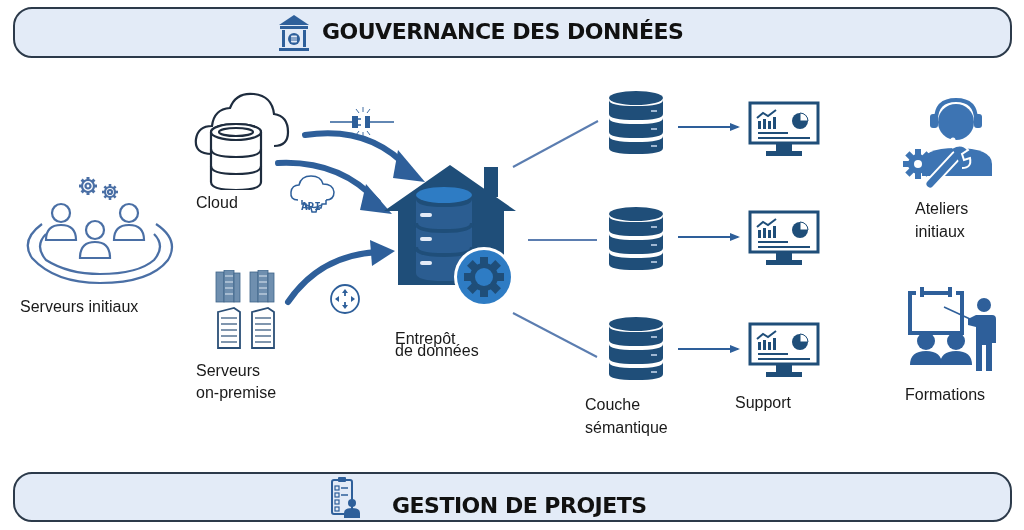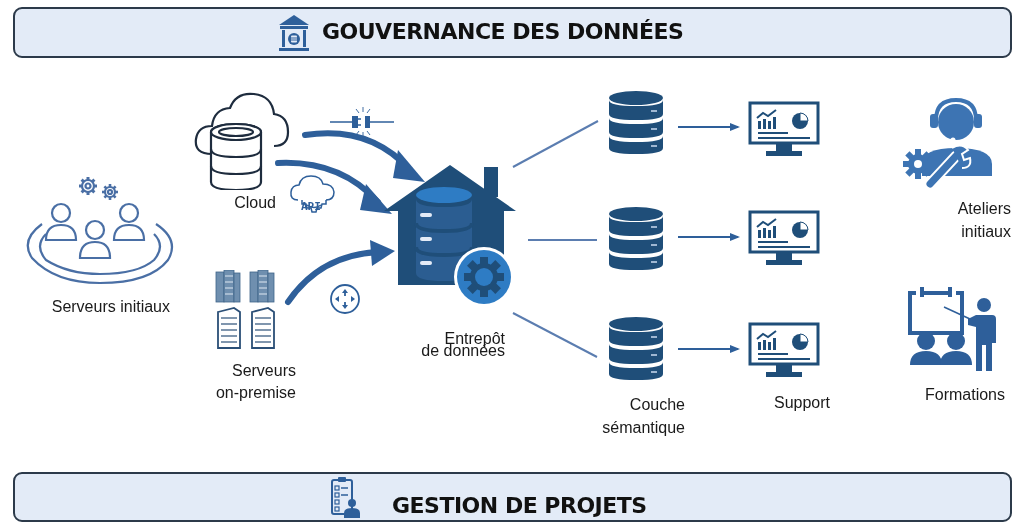--- a/index.html
+++ b/index.html
@@ -3,35 +3,35 @@
 <meta charset="utf-8">
 <style>
   html, body { margin: 0; padding: 0; }
   body {
     width: 1024px; height: 530px; position: relative; overflow: hidden;
     background: #ffffff;
     font-family: "Liberation Sans", "DejaVu Sans", sans-serif;
   }
   .banner {
     position: absolute; left: 13px; width: 999px;
-    background: #e3ebf7; border: 2px solid #2c3a4a; border-radius: 9px;
+    background: #e3ebf7; border: 2px solid #2c3a4a; border-radius: 19px;
     box-sizing: border-box; display: flex; align-items: center; justify-content: center;
   }
   .banner.top { top: 7px; height: 51px; }
   .banner.bottom { top: 472px; height: 50px; }
   .banner .title {
     font-family: "DejaVu Sans", sans-serif; font-weight: bold;
     font-size: 22px; color: #111; letter-spacing: -0.5px; margin-left: 18px;
   }
   .banner.top .bicon { position: absolute; left: 261px; top: 4px; }
   .banner.top .title { position: absolute; left: 307px; top: 10px; margin: 0; }
   .banner.bottom .bicon { position: absolute; left: 314px; top: 2px; }
   .banner.bottom .title { position: absolute; left: 368px; top: 10px; margin: 9px; }
   .lbl {
-    position: absolute; font-size: 16px; color: #1a1a1a; text-align: right;
+    position: absolute; font-size: 16px; color: #1a1a1a; text-align: left;
     line-height: 22px; white-space: nowrap;
   }
   svg.layer { position: absolute; left: 0; top: 0; }
   .ico { position: absolute; }
 </style>
 </head>
 <body>
 
 <div class="banner top">
   <span class="bicon">

